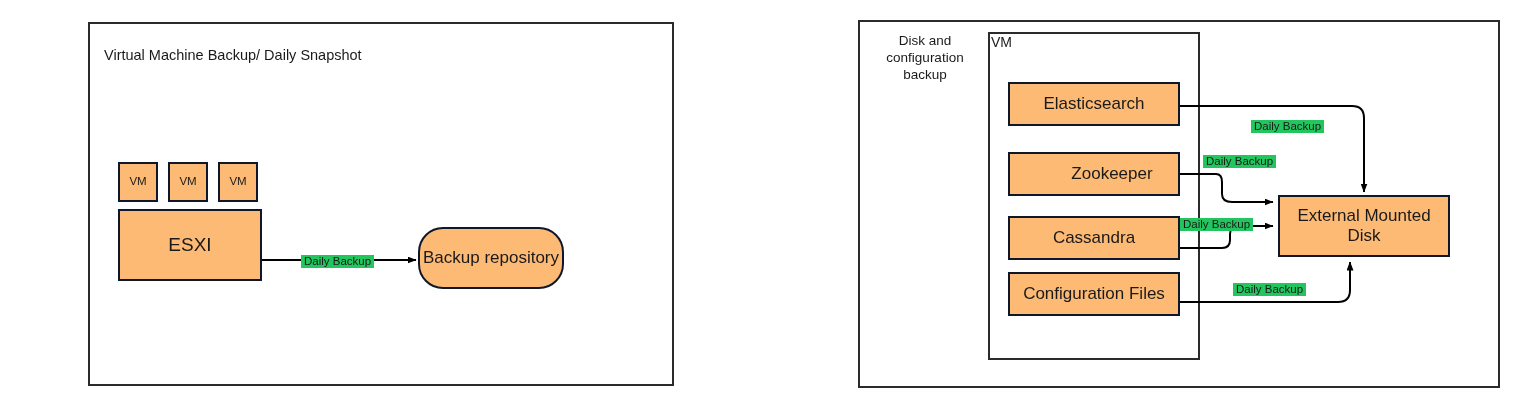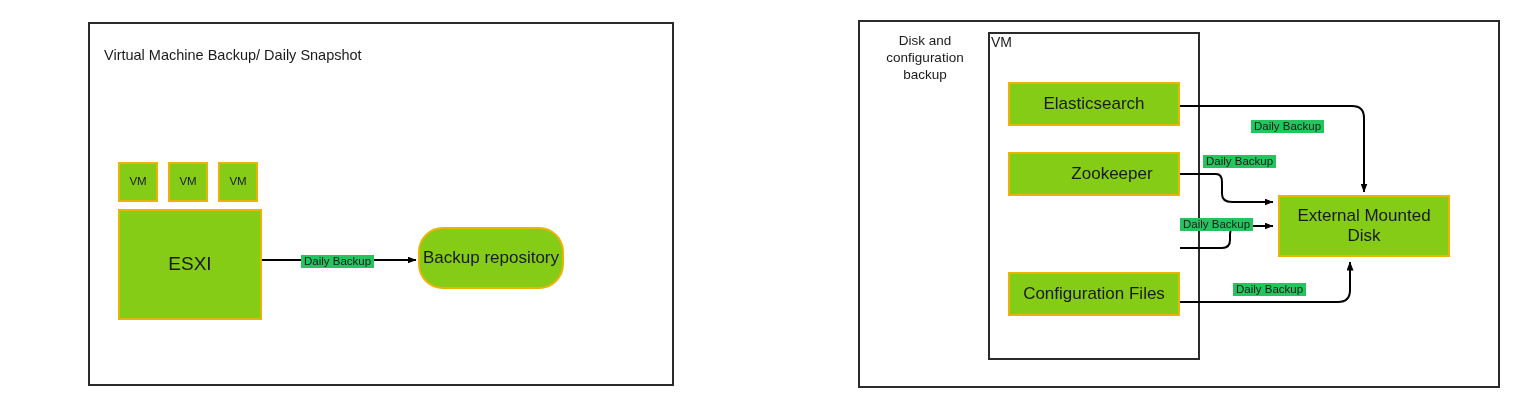--- a/index.html
+++ b/index.html
@@ -23,22 +23,22 @@
   }
   
   .panel {
     position: absolute;
     border: 2px solid #2b2b2b;
     background: #ffffff;
     box-sizing: border-box;
   }
   .node {
     position: absolute;
-    border: 2px solid #eab308;
-    background: #84cc16;
+    border: 2px solid #0f172a;
+    background: #fdba74;
     box-sizing: border-box;
     display: flex;
     align-items: center;
     justify-content: center;
     text-align: center;
     line-height: 1.18;
   }
   .plain-text {
     position: absolute;
     background: transparent;
@@ -49,21 +49,21 @@
 
   
   #left-panel   { left: 88px;  top: 22px;  width: 586px; height: 364px; }
   #left-title   { left: 104px; top: 46px;  width: 420px; text-align: left; font-size: 14.5px; }
 
   .vm-chip { width: 40px; height: 40px; font-size: 11.5px; top: 162px; }
   #vm-chip-1 { left: 118px; }
   #vm-chip-2 { left: 168px; }
   #vm-chip-3 { left: 218px; }
 
-  #esxi-node   { left: 118px; top: 209px; width: 144px; height: 111px; font-size: 19px; }
+  #esxi-node   { left: 118px; top: 209px; width: 144px; height: 72px; font-size: 19px; }
   #backup-repo-node { left: 418px; top: 227px; width: 146px; height: 62px; font-size: 17px; border-radius: 25px; }
 
   
   #right-panel { left: 858px; top: 20px; width: 642px; height: 368px; }
   #data-config-label { left: 866px; top: 33px; width: 118px; font-size: 13.5px; }
 
   #vm-inner-panel { left: 988px; top: 32px; width: 212px; height: 328px; }
   #vm-inner-label { left: 991px; top: 34px; width: 40px; font-size: 14px; text-align: left; }
 
   .svc-node { left: 1008px; width: 172px; height: 44px; font-size: 17px; }
@@ -122,20 +122,21 @@
 
   <div class="panel" id="right-panel"></div>
 
   <div class="plain-text" id="data-config-label">Disk and configuration backup</div>
 
   <div class="panel" id="vm-inner-panel"></div>
   <div class="plain-text" id="vm-inner-label">VM</div>
 
   <div class="node svc-node" id="svc-elasticsearch">Elasticsearch</div>
   <div class="node svc-node" id="svc-zookeeper">Zookeeper</div>
+  <div class="node svc-node" id="svc-cassandra">Cassandra</div>
   <div class="node svc-node" id="svc-config-files">Configuration Files</div>
 
   <div class="node" id="ext-disk-node">External Mounted Disk</div>
 
   <svg class="edges" viewBox="0 0 1520 410" xmlns="http://www.w3.org/2000/svg">
     <defs>
       <marker id="arrowhead" markerWidth="9" markerHeight="7" refX="8.5" refY="3.5" orient="auto" markerUnits="userSpaceOnUse">
         <path d="M0,0 L9,3.5 L0,7 Z" fill="#000000"></path>
       </marker>
     </defs>

